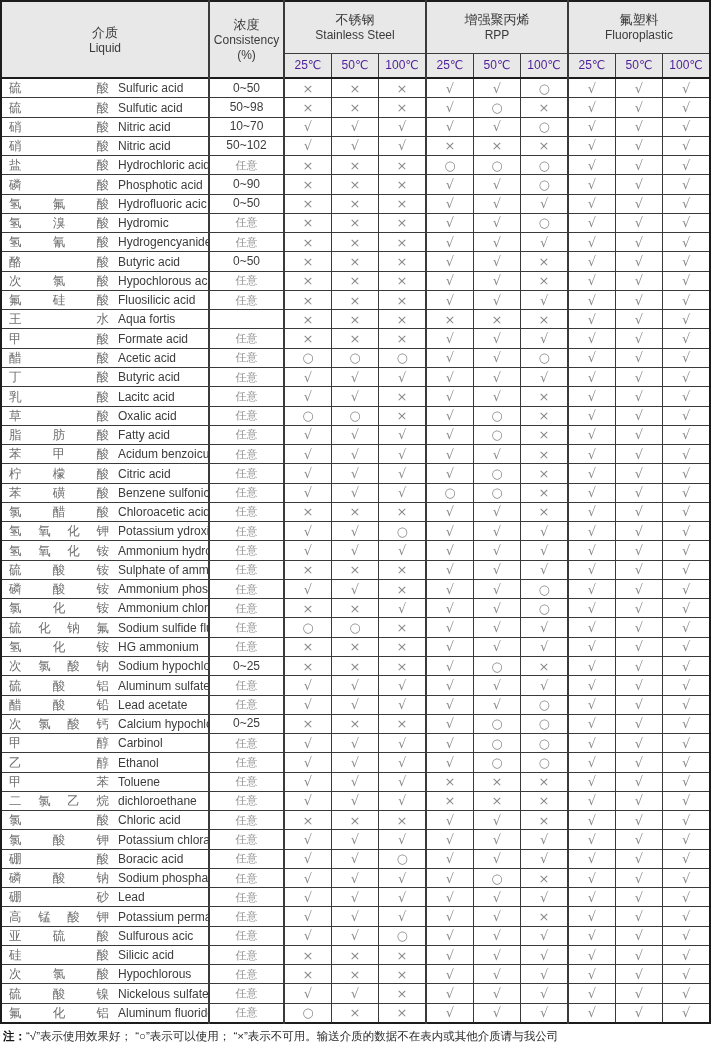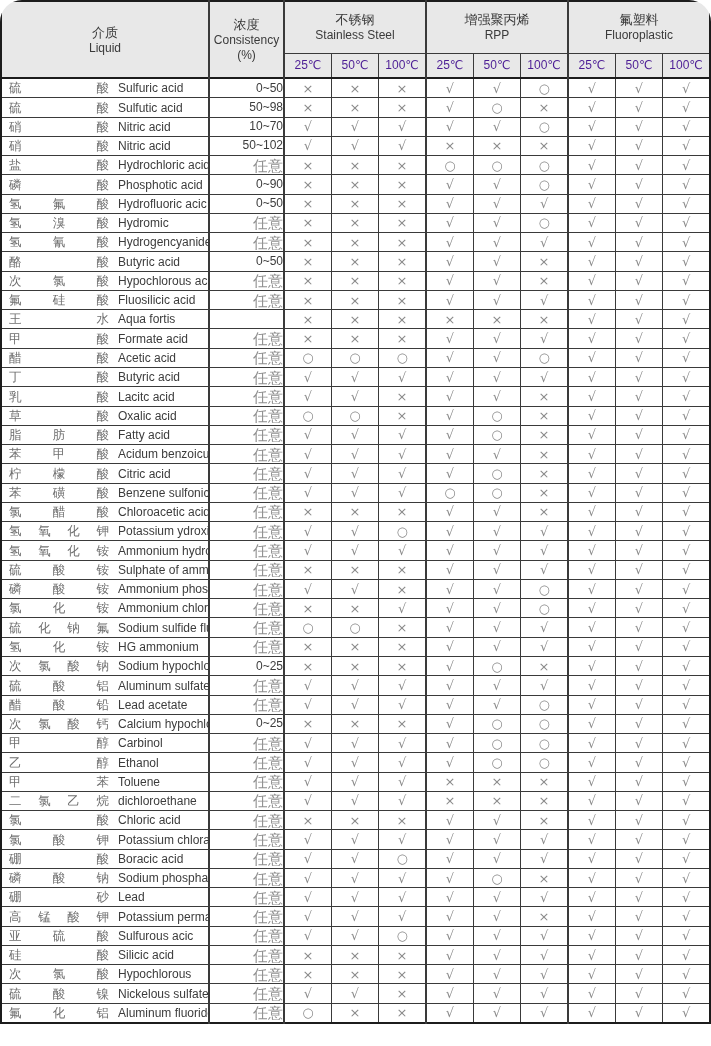--- a/index.html
+++ b/index.html
@@ -1,35 +1,35 @@
 <!DOCTYPE html>
 <html><head>
 <meta charset="utf-8">
 <style>
   html,body{margin:0;padding:0;background:#fff;}
   #page{width:711px;height:1046px;overflow:hidden;background:#fff;
-        font-family:"Liberation Sans","DejaVu Sans",sans-serif;color:#3c3c3c;border-radius:22px;}
+        font-family:"Liberation Sans","DejaVu Sans",sans-serif;color:#3c3c3c;}
   table{border-collapse:collapse;table-layout:fixed;width:711px;
         border:2px solid #1c1c1c;}
   th,td{border:1px solid #3a3a3a;padding:0;overflow:hidden;}
   .thick{border-left-width:2px;}
   thead th{background:#e8e8e8;font-weight:normal;text-align:center;vertical-align:middle;}
   tr.group-row{height:52px;}
   tr.temp-row{height:25px;border-bottom:2px solid #1c1c1c;}
   .hdr-zh{font-size:13px;color:#3a3a3a;display:block;line-height:17px;}
   .hdr-en{font-size:12px;color:#3a3a3a;display:block;line-height:15px;}
   .temp{font-size:12px;color:#4c1d95;}
   tbody tr{height:19px;}
   td.liquid-cell{text-align:left;white-space:nowrap;padding-left:7px;vertical-align:middle;}
   .zh-name{display:inline-block;width:100px;text-align:justify;text-align-last:justify;
            font-size:12.5px;color:#6f6f6f;vertical-align:middle;line-height:17px;}
   .en-name{display:inline-block;margin-left:9px;font-size:12px;color:#3c3c3c;
            vertical-align:middle;line-height:17px;}
-  td.conc-cell{text-align:right;font-size:12px;color:#3c3c3c;line-height:17px;}
-  td.conc-cell.any{color:#8f8f8f;font-size:15px;}
+  td.conc-cell{text-align:center;font-size:12px;color:#3c3c3c;line-height:17px;}
+  td.conc-cell.any{color:#8f8f8f;font-size:11px;}
   td.sym-cell{text-align:center;font-size:13px;color:#8a8a8a;line-height:17px;
               font-family:"DejaVu Sans",sans-serif;}
   #notes{padding:3px 0 0 3px;}
   .note-line{white-space:nowrap;overflow:hidden;line-height:16px;}
   .note-zh-label{font-size:11.5px;font-weight:bold;color:#161616;}
   .note-zh-body{font-size:11.5px;color:#2a2a2a;}
 </style>
 </head>
 <body>
 
@@ -720,13 +720,21 @@
           <td class="sym-cell thick">√</td>
           <td class="sym-cell">√</td>
           <td class="sym-cell">√</td>
           <td class="sym-cell thick">√</td>
           <td class="sym-cell">√</td>
           <td class="sym-cell">√</td>
         </tr>
       </tbody>
   </table>
 
+  <div id="notes">
+    <div class="note-line">
+      <span class="note-zh-label">注：</span><span class="note-zh-body">“√”表示使用效果好； “○”表示可以使用； “×”表示不可用。输送介质的数据不在表内或其他介质请与我公司</span>
+    </div>
+    <div class="note-line">
+      
+    </div>
+  </div>
 </div>
 
 </body></html>

